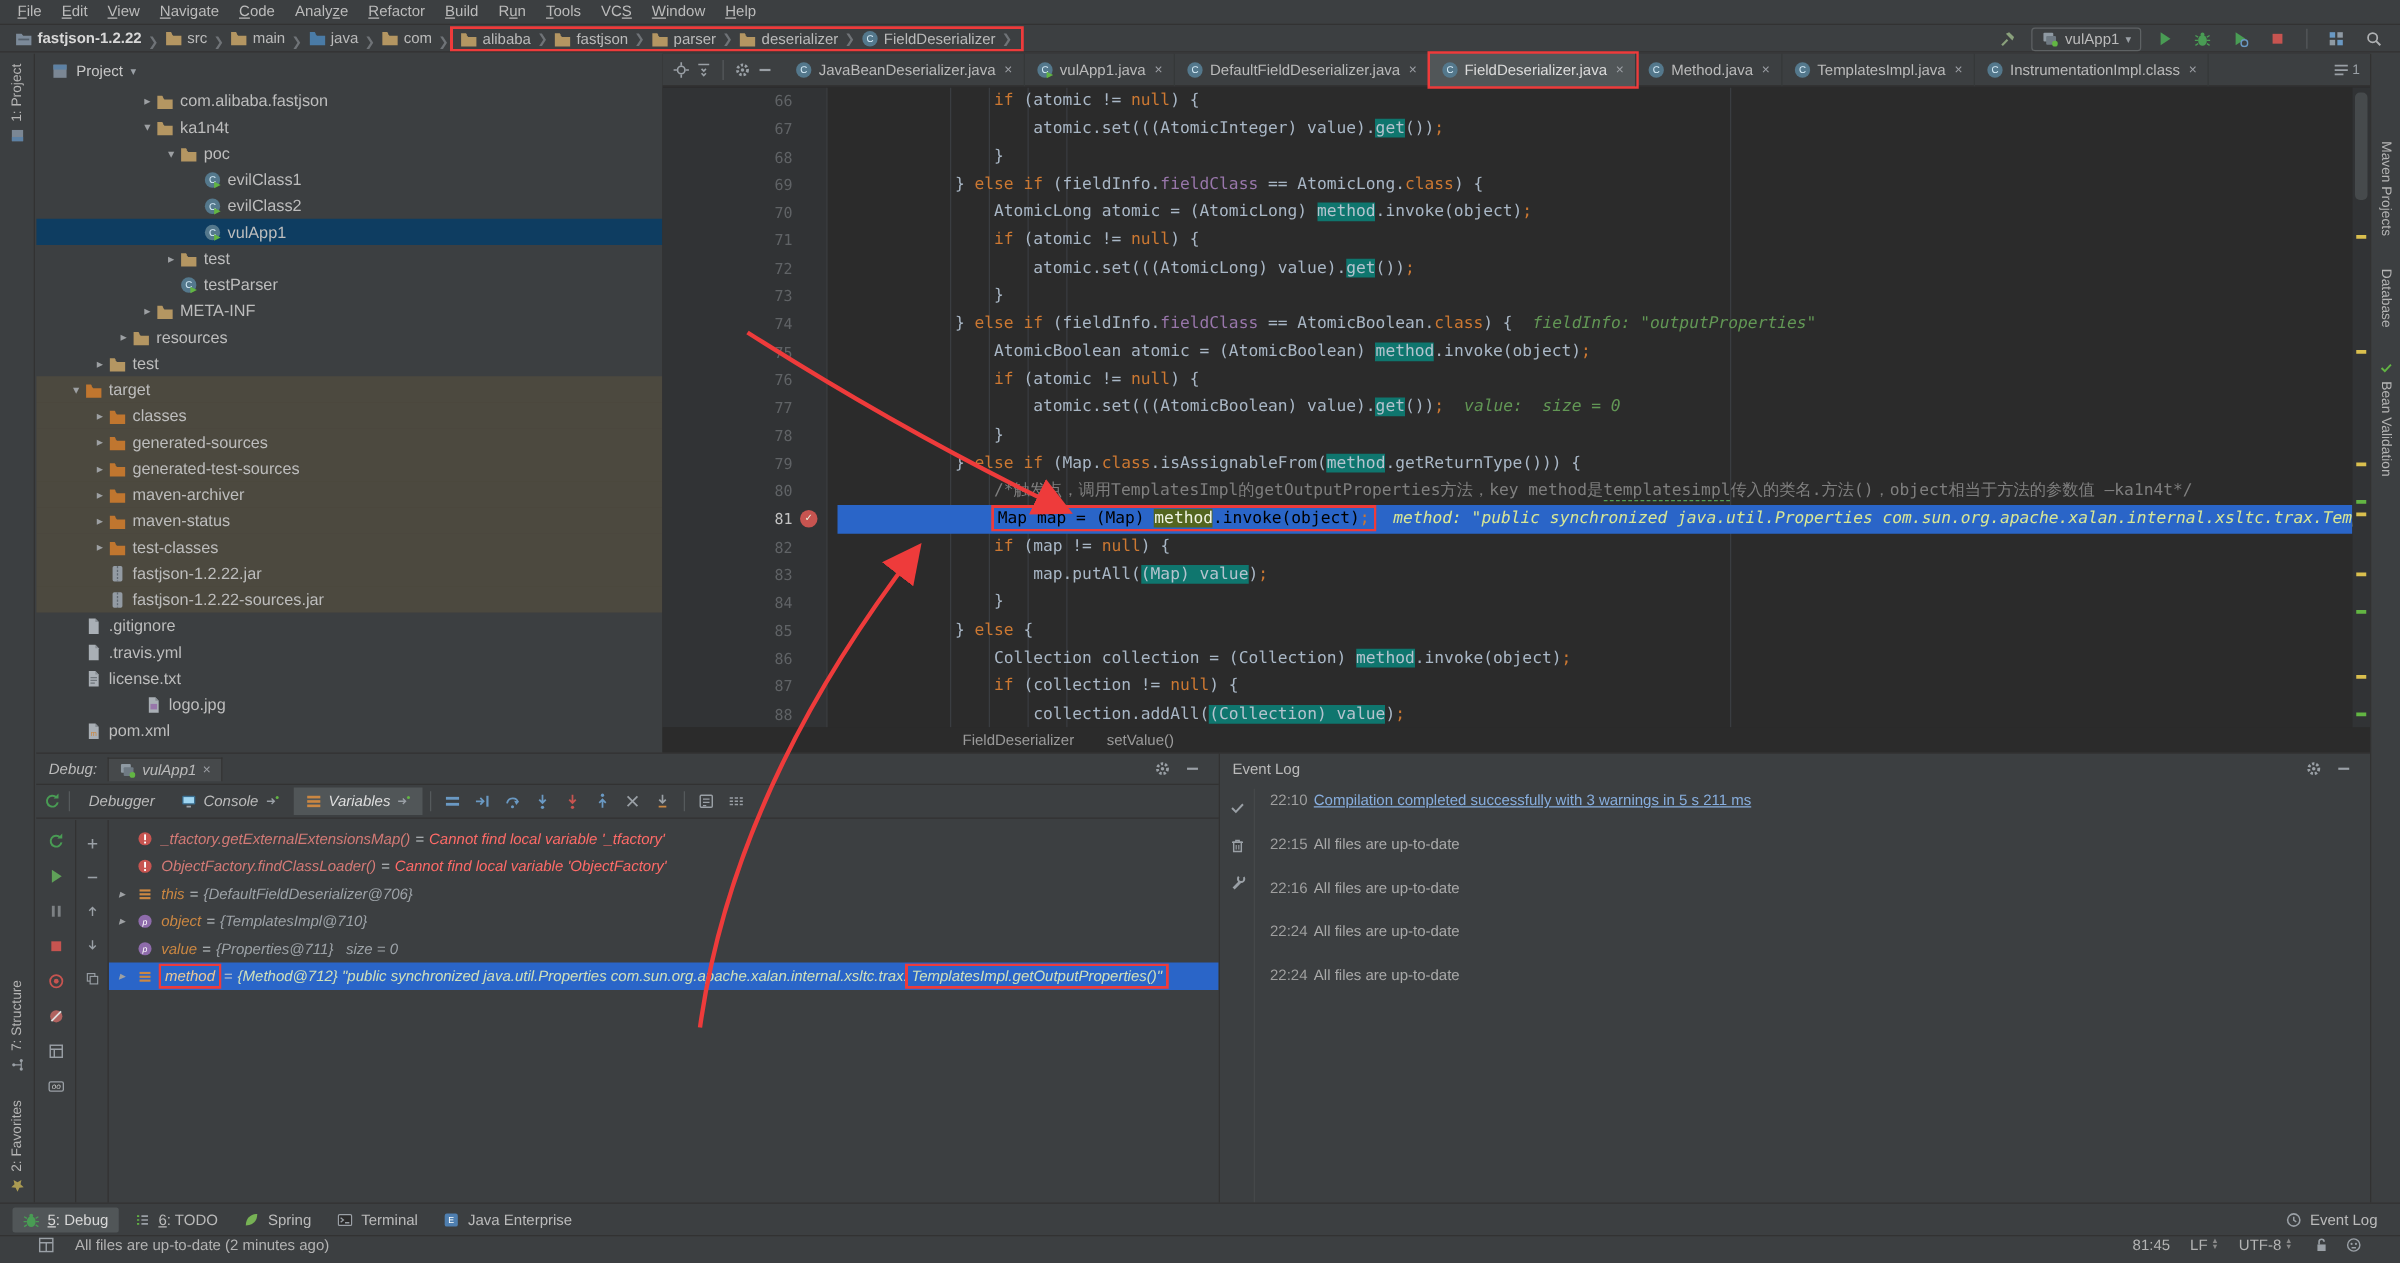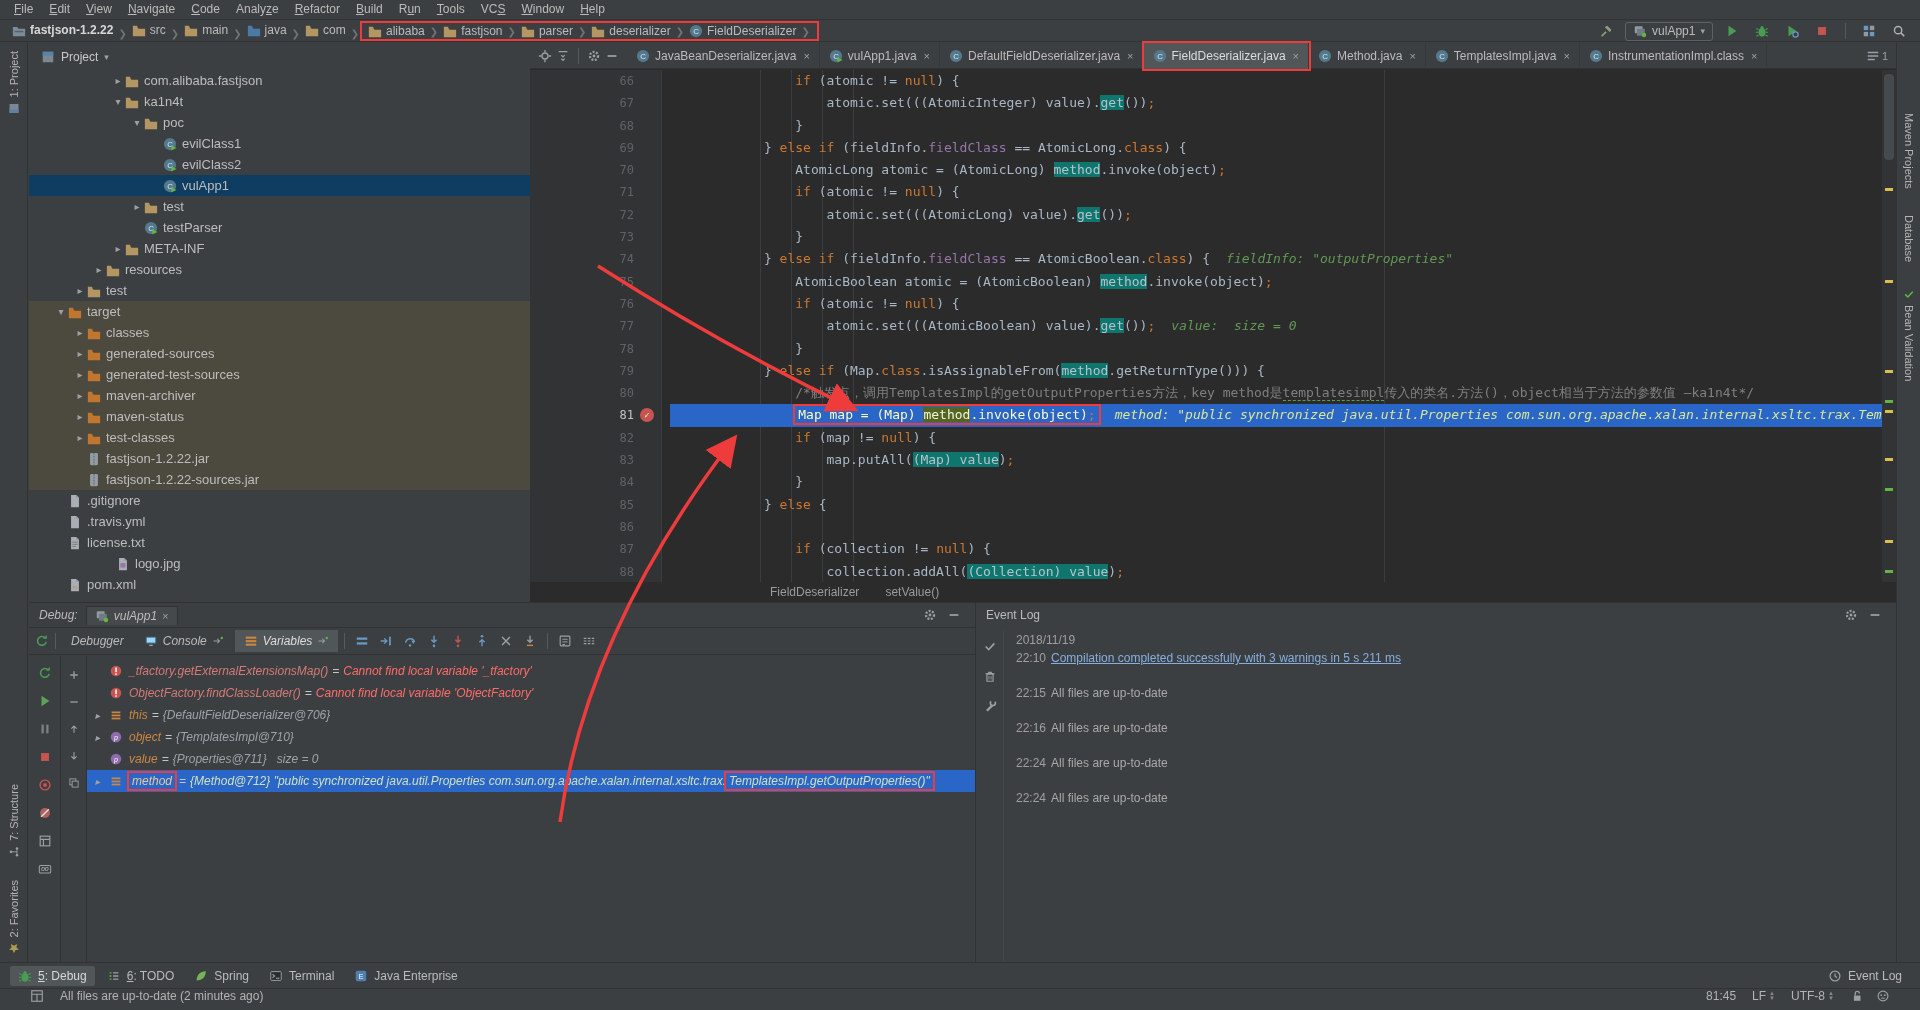--- a/index.html
+++ b/index.html
@@ -59,21 +59,21 @@
   .crow { position:relative; height:22.3px; line-height:22.3px; font-family:"DejaVu Sans Mono",monospace; font-size:13px; white-space:pre; }
   .cln { position:absolute; left:0; width:104px; text-align:right; color:#606366; font-size:12px; }
   .crow.cur .cln { color:#c3c3c3; }
   .cbp { position:absolute; left:110px; top:4px; width:14px; height:14px; border-radius:50%; background:#c75450; color:#e8f5e0; font-size:9px; line-height:14px; text-align:center; font-weight:bold; }
   .ctext { position:absolute; left:140px; right:0; top:0; bottom:0; }
   .crow.cur .ctext { background:#2a65c8; }
   .tk-p { color:#a9b7c6; } .tk-k { color:#cc7832; } .tk-f { color:#9876aa; }
   .tk-s { color:#cc7832; } .tk-c { color:#7f7f7f; }
   .tk-cu { color:#7f7f7f; border-bottom:1px dashed #55a055; }
   .tk-h,.tk-h2 { color:#b5c3ce; background:#0f766e; }
-  .crow.cur .tk-p { color:#fef9c3;text-align:right; } .crow.cur .tk-h { background:#53651f; color:#f0f4e4; }
+  .crow.cur .tk-p { color:#000000;text-align:right; } .crow.cur .tk-h { background:#53651f; color:#f0f4e4; }
   .chint { color:#629755; font-style:italic; margin-left:16px; }
   .crow.cur .chint { color:#d8e795; }
   .rbox { box-shadow:0 0 0 2px #ee3b3b; padding:1px 3px; }
   #ed-crumb { position:absolute; left:0; bottom:0; height:20px; right:0; display:flex; align-items:center; gap:26px; padding-left:240px; font-size:12px; color:#9b9b9b; background:#2b2b2b; }
   #stripe { position:absolute; right:0; top:27px; width:14px; bottom:20px; background:#313335; }
   .mark { position:absolute; left:3px; width:8px; height:3px; }
   #stripe-thumb { position:absolute; left:2px; top:4px; width:10px; height:86px; background:#585c5e; border-radius:4px; opacity:.55; }
 
   
   #debug { left:29px; top:602px; width:946px; height:360px; position:absolute; border-top:1px solid #323232;font-style:italic; }
@@ -737,21 +737,21 @@
         <div class="crow"><span class="cln">76</span><div class="ctext"><span>                </span><span class="tk-k">if</span><span class="tk-p"> (atomic != </span><span class="tk-k">null</span><span class="tk-p">) {</span></div></div>
         <div class="crow"><span class="cln">77</span><div class="ctext"><span>                    </span><span class="tk-p">atomic.set(((AtomicBoolean) value).</span><span class="tk-h">get</span><span class="tk-p">())</span><span class="tk-s">;</span><span class="chint">value:  size = 0</span></div></div>
         <div class="crow"><span class="cln">78</span><div class="ctext"><span>                </span><span class="tk-p">}</span></div></div>
         <div class="crow"><span class="cln">79</span><div class="ctext"><span>            </span><span class="tk-p">} </span><span class="tk-k">else</span><span class="tk-p"> </span><span class="tk-k">if</span><span class="tk-p"> (Map.</span><span class="tk-k">class</span><span class="tk-p">.isAssignableFrom(</span><span class="tk-h">method</span><span class="tk-p">.getReturnType())) {</span></div></div>
         <div class="crow"><span class="cln">80</span><div class="ctext"><span>                </span><span class="tk-c">/*触发点，调用TemplatesImpl的getOutputProperties方法，key method是</span><span class="tk-cu">templatesimpl</span><span class="tk-c">传入的类名.方法()，object相当于方法的参数值 —ka1n4t*/</span></div></div>
         <div class="crow cur"><span class="cln">81</span><span class="cbp">✓</span><div class="ctext"><span>                </span><span class="rbox"><span class="tk-p">Map map = (Map) </span><span class="tk-h">method</span><span class="tk-p">.invoke(object)</span><span class="tk-s">;</span></span><span class="chint">method: "public synchronized java.util.Properties com.sun.org.apache.xalan.internal.xsltc.trax.Template</span></div></div>
         <div class="crow"><span class="cln">82</span><div class="ctext"><span>                </span><span class="tk-k">if</span><span class="tk-p"> (map != </span><span class="tk-k">null</span><span class="tk-p">) {</span></div></div>
         <div class="crow"><span class="cln">83</span><div class="ctext"><span>                    </span><span class="tk-p">map.putAll(</span><span class="tk-h2">(Map) value</span><span class="tk-p">)</span><span class="tk-s">;</span></div></div>
         <div class="crow"><span class="cln">84</span><div class="ctext"><span>                </span><span class="tk-p">}</span></div></div>
         <div class="crow"><span class="cln">85</span><div class="ctext"><span>            </span><span class="tk-p">} </span><span class="tk-k">else</span><span class="tk-p"> {</span></div></div>
-        <div class="crow"><span class="cln">86</span></div>
+        <div class="crow"><span class="cln">86</span><div class="ctext"><span>                </span><span class="tk-p">Collection collection = (Collection) </span><span class="tk-h">method</span><span class="tk-p">.invoke(object)</span><span class="tk-s">;</span></div></div>
         <div class="crow"><span class="cln">87</span><div class="ctext"><span>                </span><span class="tk-k">if</span><span class="tk-p"> (collection != </span><span class="tk-k">null</span><span class="tk-p">) {</span></div></div>
         <div class="crow"><span class="cln">88</span><div class="ctext"><span>                    </span><span class="tk-p">collection.addAll(</span><span class="tk-h2">(Collection) value</span><span class="tk-p">)</span><span class="tk-s">;</span></div></div>
       </div>
   </div>
   <div id="stripe">
     <div id="stripe-thumb"></div>
   <div class="mark" style="top: 210px; background: rgb(217, 191, 78);"></div>
       <div class="mark" style="top: 300px; background: rgb(217, 191, 78);"></div>
       <div class="mark" style="top: 340px; background: rgb(217, 191, 78);"></div>
       <div class="mark" style="top: 388px; background: rgb(217, 191, 78);"></div>
@@ -1141,21 +1141,20 @@
       <span class="toolbtn">
         <span class="ic ic14">
           <svg viewBox="0 0 16 16">
             <path d="M9.8 6.2L3.5 12.5l1.9 1.9 6.3-6.3z" fill="#9aa0a6"></path>
             <circle cx="11.3" cy="4.7" r="2.9" fill="none" stroke="#9aa0a6" stroke-width="1.8" stroke-dasharray="11,5"></circle>
           </svg>
         </span>
       </span>
     </div>
   <div id="events">
-    <div class="edate" id="eventlog-date">2018/11/19</div>
     <div id="eventrows">
         <div class="erow"><span class="etime">22:10</span><span class="etext link">Compilation completed successfully with 3 warnings in 5 s 211 ms</span></div>
         <div class="erow"><span class="etime">22:15</span><span class="etext">All files are up-to-date</span></div>
         <div class="erow"><span class="etime">22:16</span><span class="etext">All files are up-to-date</span></div>
         <div class="erow"><span class="etime">22:24</span><span class="etext">All files are up-to-date</span></div>
         <div class="erow"><span class="etime">22:24</span><span class="etext">All files are up-to-date</span></div>
       </div>
   </div>
 </div>
 

